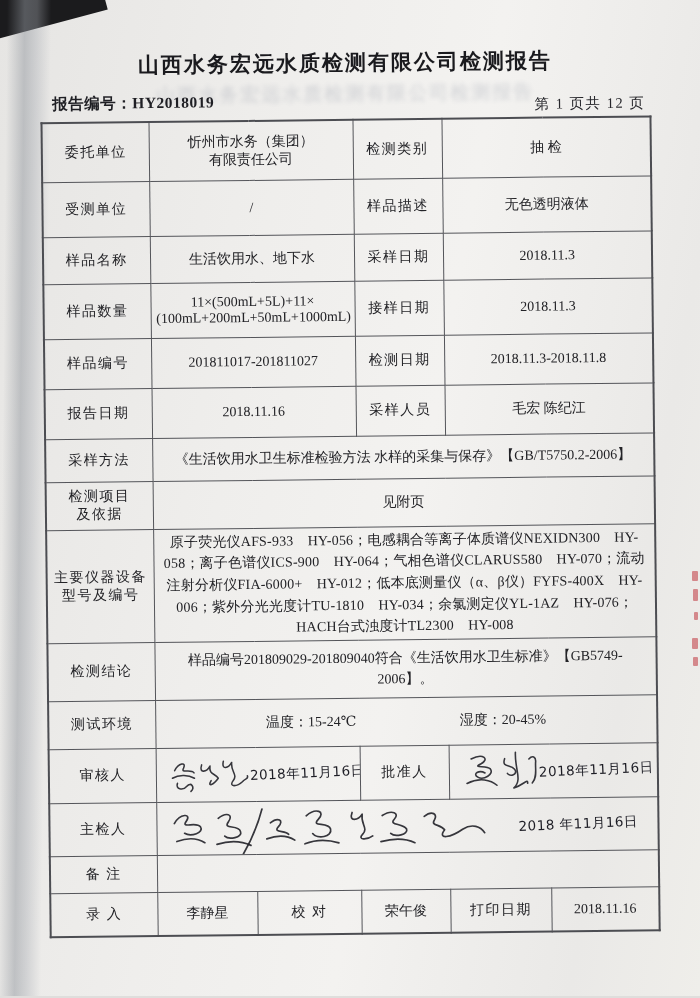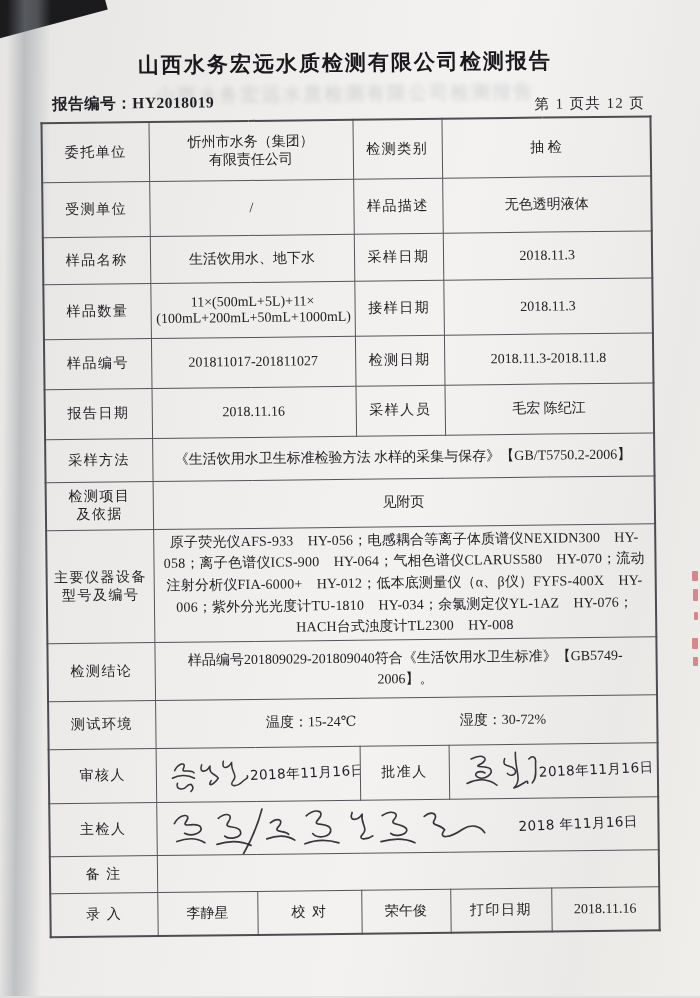--- a/index.html
+++ b/index.html
@@ -165,21 +165,21 @@
 
       <tr class="r10">
         <td class="lbl">检测结论</td>
         <td colspan="5" class="concl">样品编号201809029-201809040符合《生活饮用水卫生标准》【GB5749-2006】。</td>
       </tr>
 
       <tr class="r11">
         <td class="lbl">测试环境</td>
         <td colspan="5" class="envcell">
           <span class="env-temp">温度：15-24℃</span>
-          <span class="env-hum">湿度：30-72%</span>
+          <span class="env-hum">湿度：20-45%</span>
         </td>
       </tr>
 
       <tr class="r12">
         <td class="lbl">审核人</td>
         <td colspan="2" class="sigcell">
           <div class="sigwrap">
             <svg class="sig-svg" width="84" height="40" viewBox="0 0 92 40" style="transform:rotate(-4deg)">
               <path class="ink" d="M10 13 C15 5 24 4 20 11 C16 17 28 12 31 17 M7 21 C15 17 25 19 31 23 M12 27 C9 33 17 36 22 31 C27 26 31 33 26 37"></path>
               <path class="ink" d="M40 9 C36 19 45 17 49 11 C47 21 54 19 57 25 C51 32 44 34 49 27"></path>

